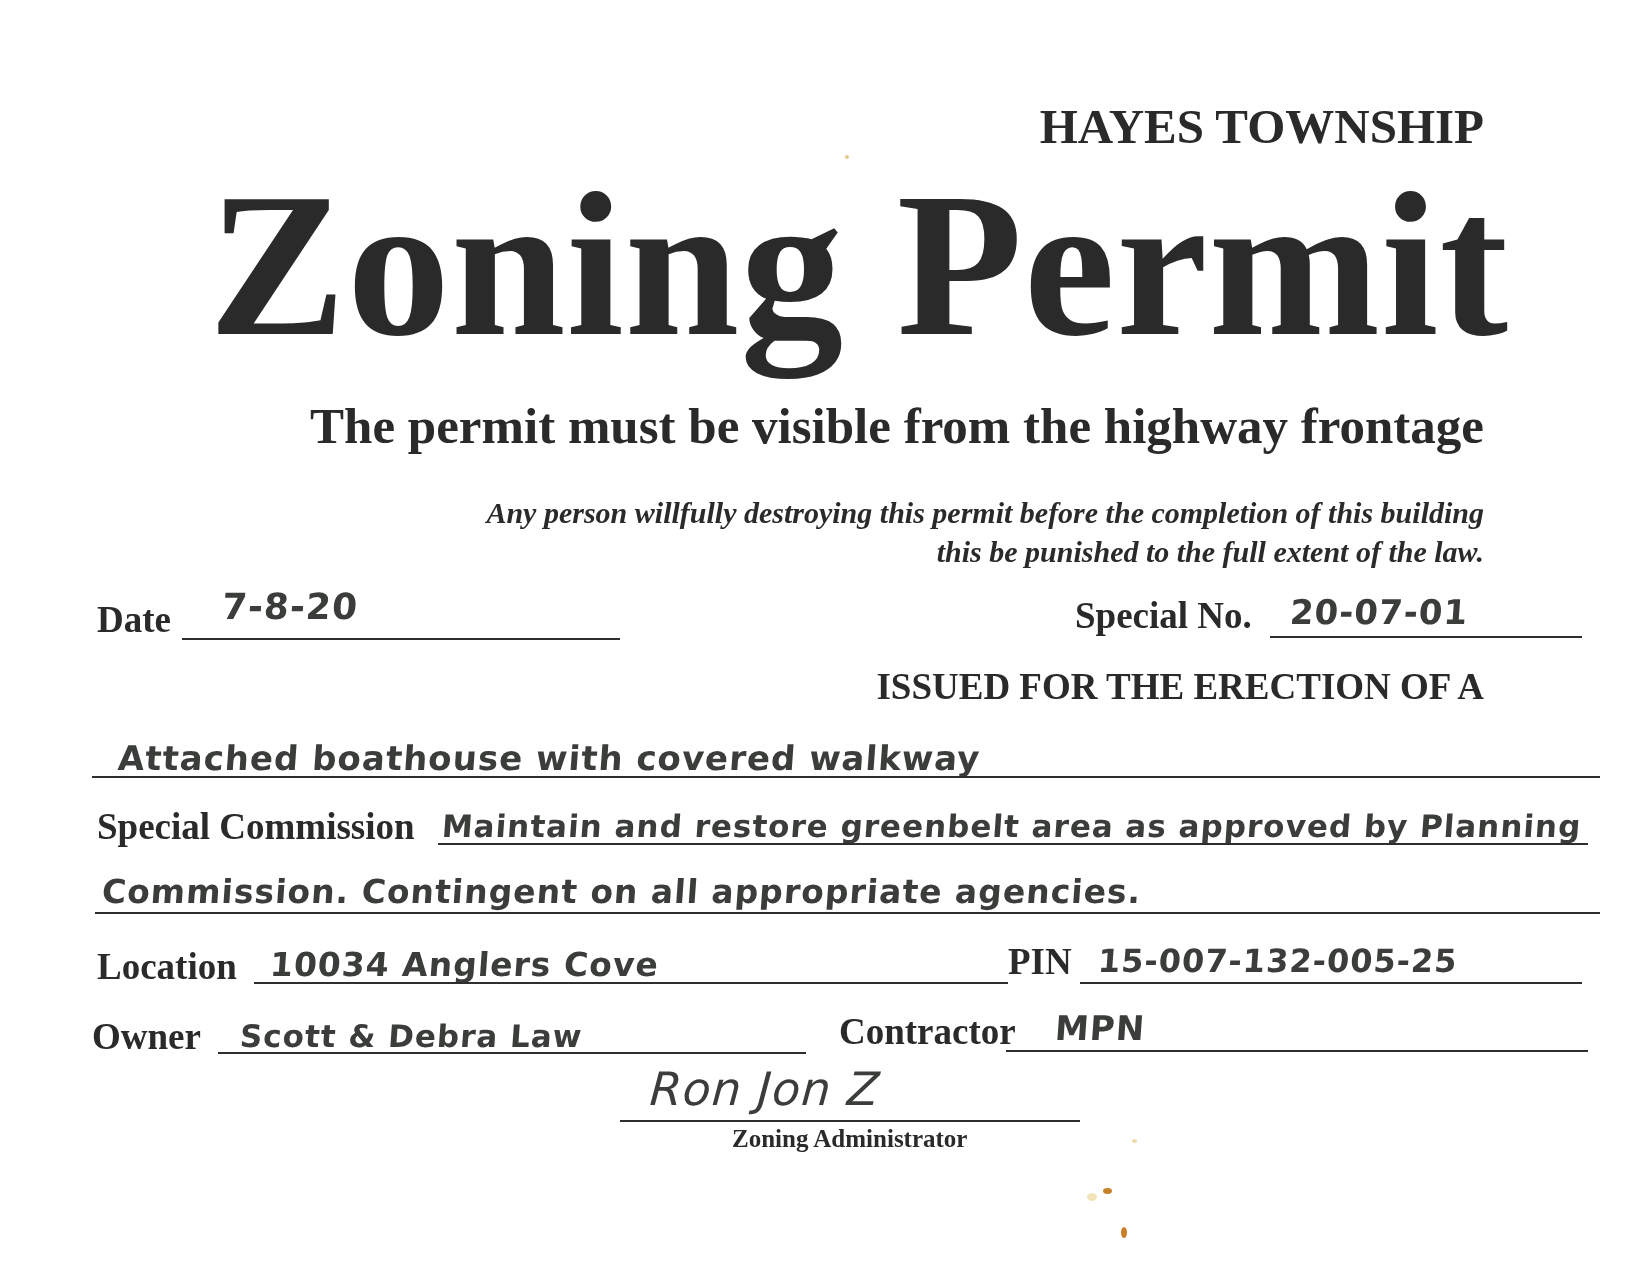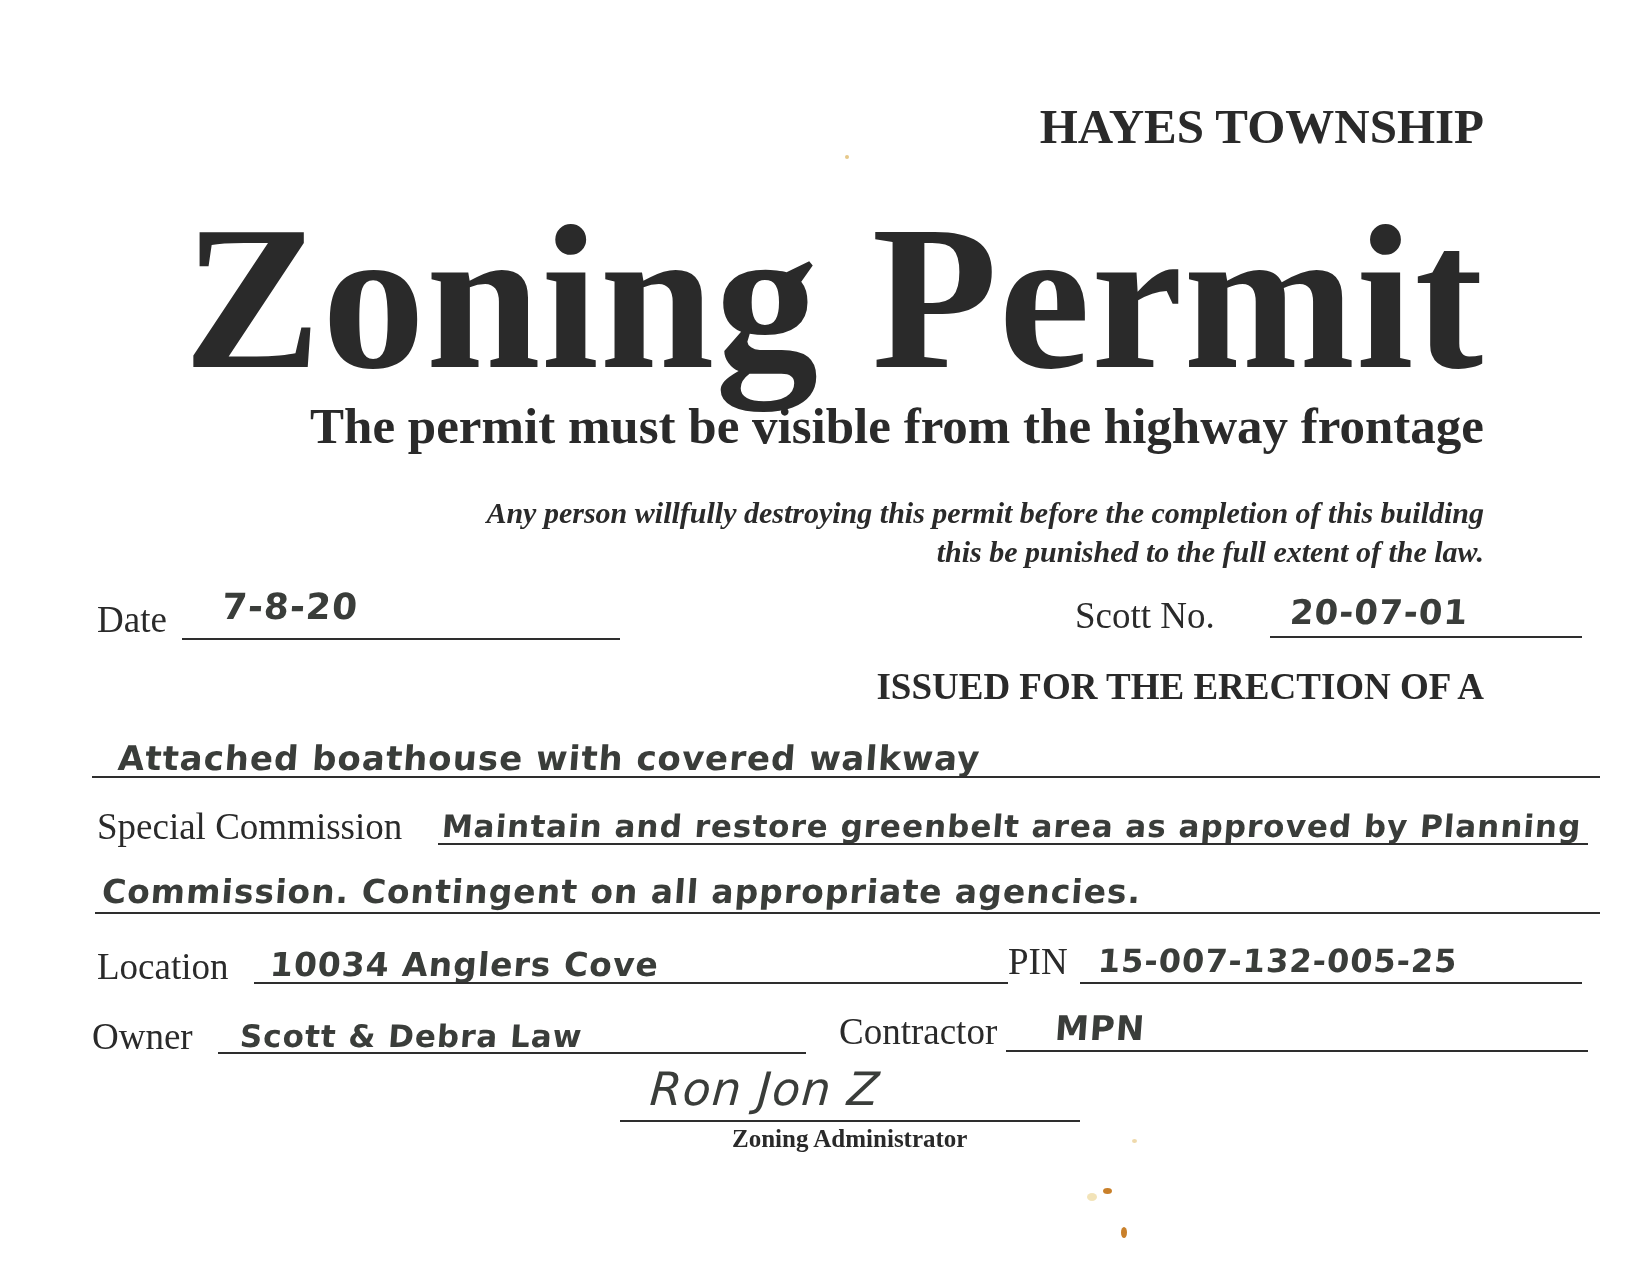--- a/index.html
+++ b/index.html
@@ -4,40 +4,40 @@
 <style>
   html, body { margin:0; padding:0; }
   body { width:1650px; height:1275px; background:#ffffff; position:relative; overflow:hidden;
          font-family:"Liberation Serif","DejaVu Serif",serif; color:#2a2a2a; }
   .abs { position:absolute; white-space:nowrap; }
   .center { left:0; width:1484px; text-align:right; }
   .bold { font-weight:bold; }
   .hand { font-family:"DejaVu Sans","Liberation Sans",sans-serif; color:#3a3d3a; font-weight:bold;
           letter-spacing:1px; transform:skewX(-4deg); }
   .line { position:absolute; height:0; border-top:2.5px solid #2e2e2e; }
-  .lbl { font-size:37px; font-weight:normal; color:#2a2a2a; }
+  .lbl { font-size:37px; font-weight:bold; color:#2a2a2a; }
   .speck { position:absolute; border-radius:50%; }
 </style>
 </head>
 <body>
 
 <div class="abs center bold" style="top:98px; font-size:49px;">HAYES TOWNSHIP</div>
 
-<div class="abs center bold" style="top:195px; font-size:206px; line-height:1; letter-spacing:1px;">Zoning Permit</div>
+<div class="abs center bold" style="top:162px; font-size:206px; line-height:1; letter-spacing:1px;padding-left:25px;">Zoning Permit</div>
 
 <div class="abs center bold" style="top:397px; font-size:51px;">The permit must be visible from the highway frontage</div>
 
 <div class="abs center bold" style="top:496px; font-size:30px; font-style:italic;">Any person willfully destroying this permit before the completion of this building</div>
 <div class="abs center bold" style="top:535px; font-size:30px; font-style:italic;">this be punished to the full extent of the law.</div>
 
 <div class="abs lbl" style="left:97px; top:598px;">Date</div>
 <div class="abs hand" style="left:222px; top:586px; font-size:36px;">7-8-20</div>
 <div class="line" style="left:182px; top:638px; width:438px;"></div>
 
-<div class="abs lbl" style="left:1075px; top:594px;">Scott No.</div>
+<div class="abs lbl" style="left:1075px; top:594px;">Special No.</div>
 <div class="abs hand" style="left:1290px; top:592px; font-size:34px;">20-07-01</div>
 <div class="line" style="left:1270px; top:636px; width:312px;"></div>
 
 <div class="abs center bold" style="top:665px; font-size:37px;">ISSUED FOR THE ERECTION OF A</div>
 
 <div class="abs hand" style="left:118px; top:738px; font-size:34px;">Attached boathouse with covered walkway</div>
 <div class="line" style="left:92px; top:776px; width:1508px;"></div>
 
 <div class="abs lbl" style="left:97px; top:805px;">Special Commission</div>
 <div class="abs hand" style="left:442px; top:808px; font-size:31px;">Maintain and restore greenbelt area as approved by Planning</div>

